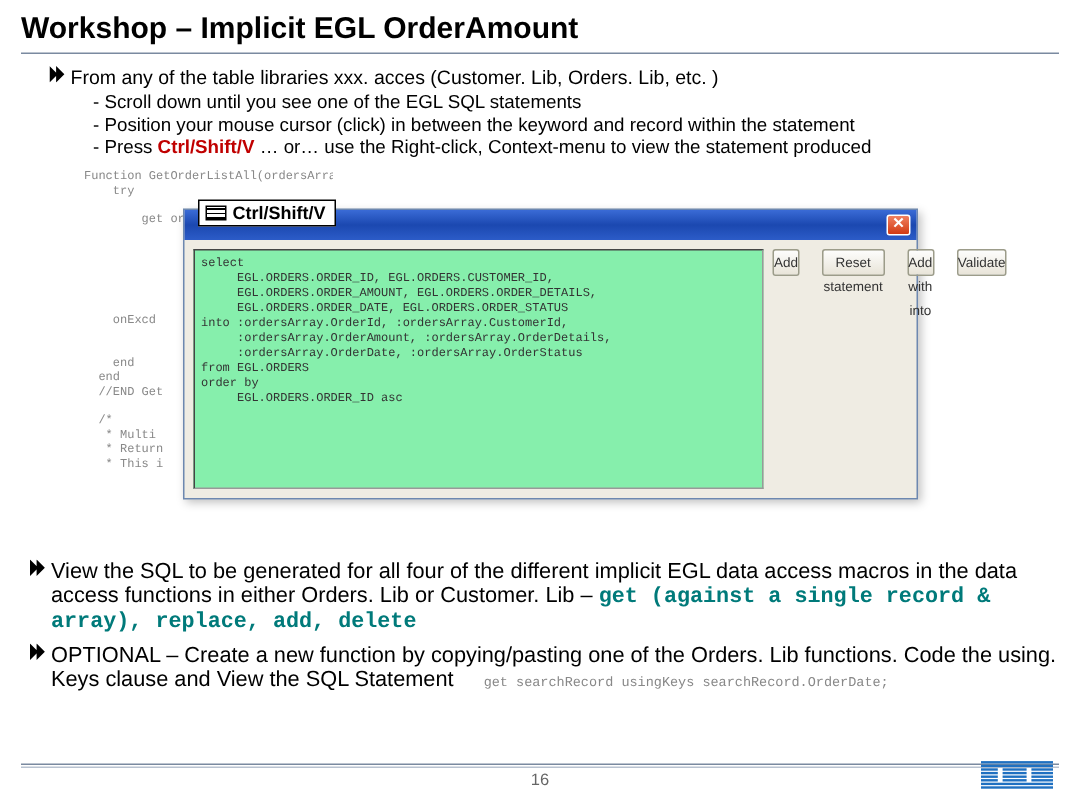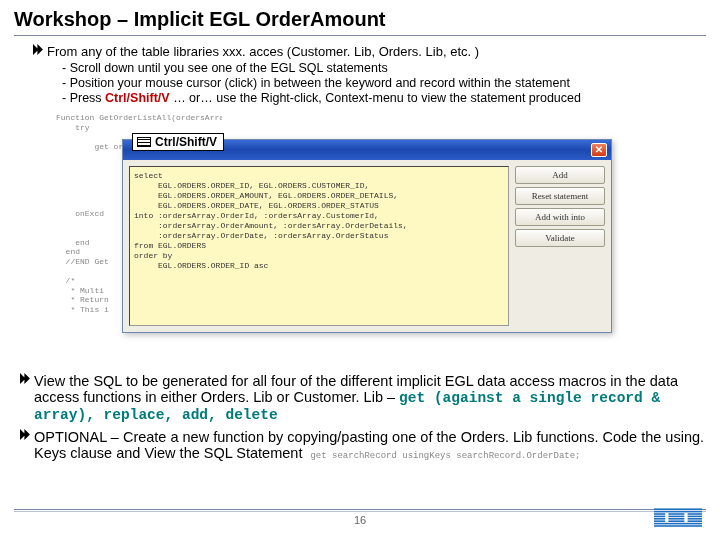--- a/index.html
+++ b/index.html
@@ -112,37 +112,36 @@
     text-align: center;
     font-weight: bold;
   }
   .dialog-body {
     display: flex;
     height: calc(100% - 20px);
   }
   .dialog-textarea {
     flex: 1;
     margin: 6px;
-    background: #fef9c3;
+    background: #86efac;
     border: 1px inset #999;
     font-family: "Courier New", monospace;
     font-size: 8px;
     color: #333;
     padding: 4px;
     line-height: 1.25;
     white-space: pre;
     overflow: hidden;
   }
   .dialog-sidebar {
     width: 96px;
     padding: 6px 6px 6px 0;
     display: flex;
-    flex-direction: column;
-    gap: 3px;
-    font-family: Liberation Serif, serif;
+    flex-direction: row;
+    gap: 15px;
   }
   .dlg-btn {
     height: 18px;
     background: linear-gradient(180deg, #fdfdfc 0%, #e8e4d8 100%);
     border: 1px solid #9c9c8a;
     border-radius: 2px;
     font-size: 9px;
     text-align: center;
     line-height: 16px;
     color: #333;
@@ -194,21 +193,21 @@
     position: absolute;
     right: 18px;
     bottom: 8px;
   }
   .ibm-logo svg { width: 48px; height: 20px; }
 
   .optional-code {
     font-family: "Courier New", monospace;
     font-size: 9px;
     color: #888;
-    margin-left: 4px;
+    margin-left: 16px;
   }
 </style>
 </head>
 <body>
 
 <div class="slide">
   <div class="title">Workshop – Implicit EGL OrderAmount</div>
   <div class="title-underline"></div>
 
 

